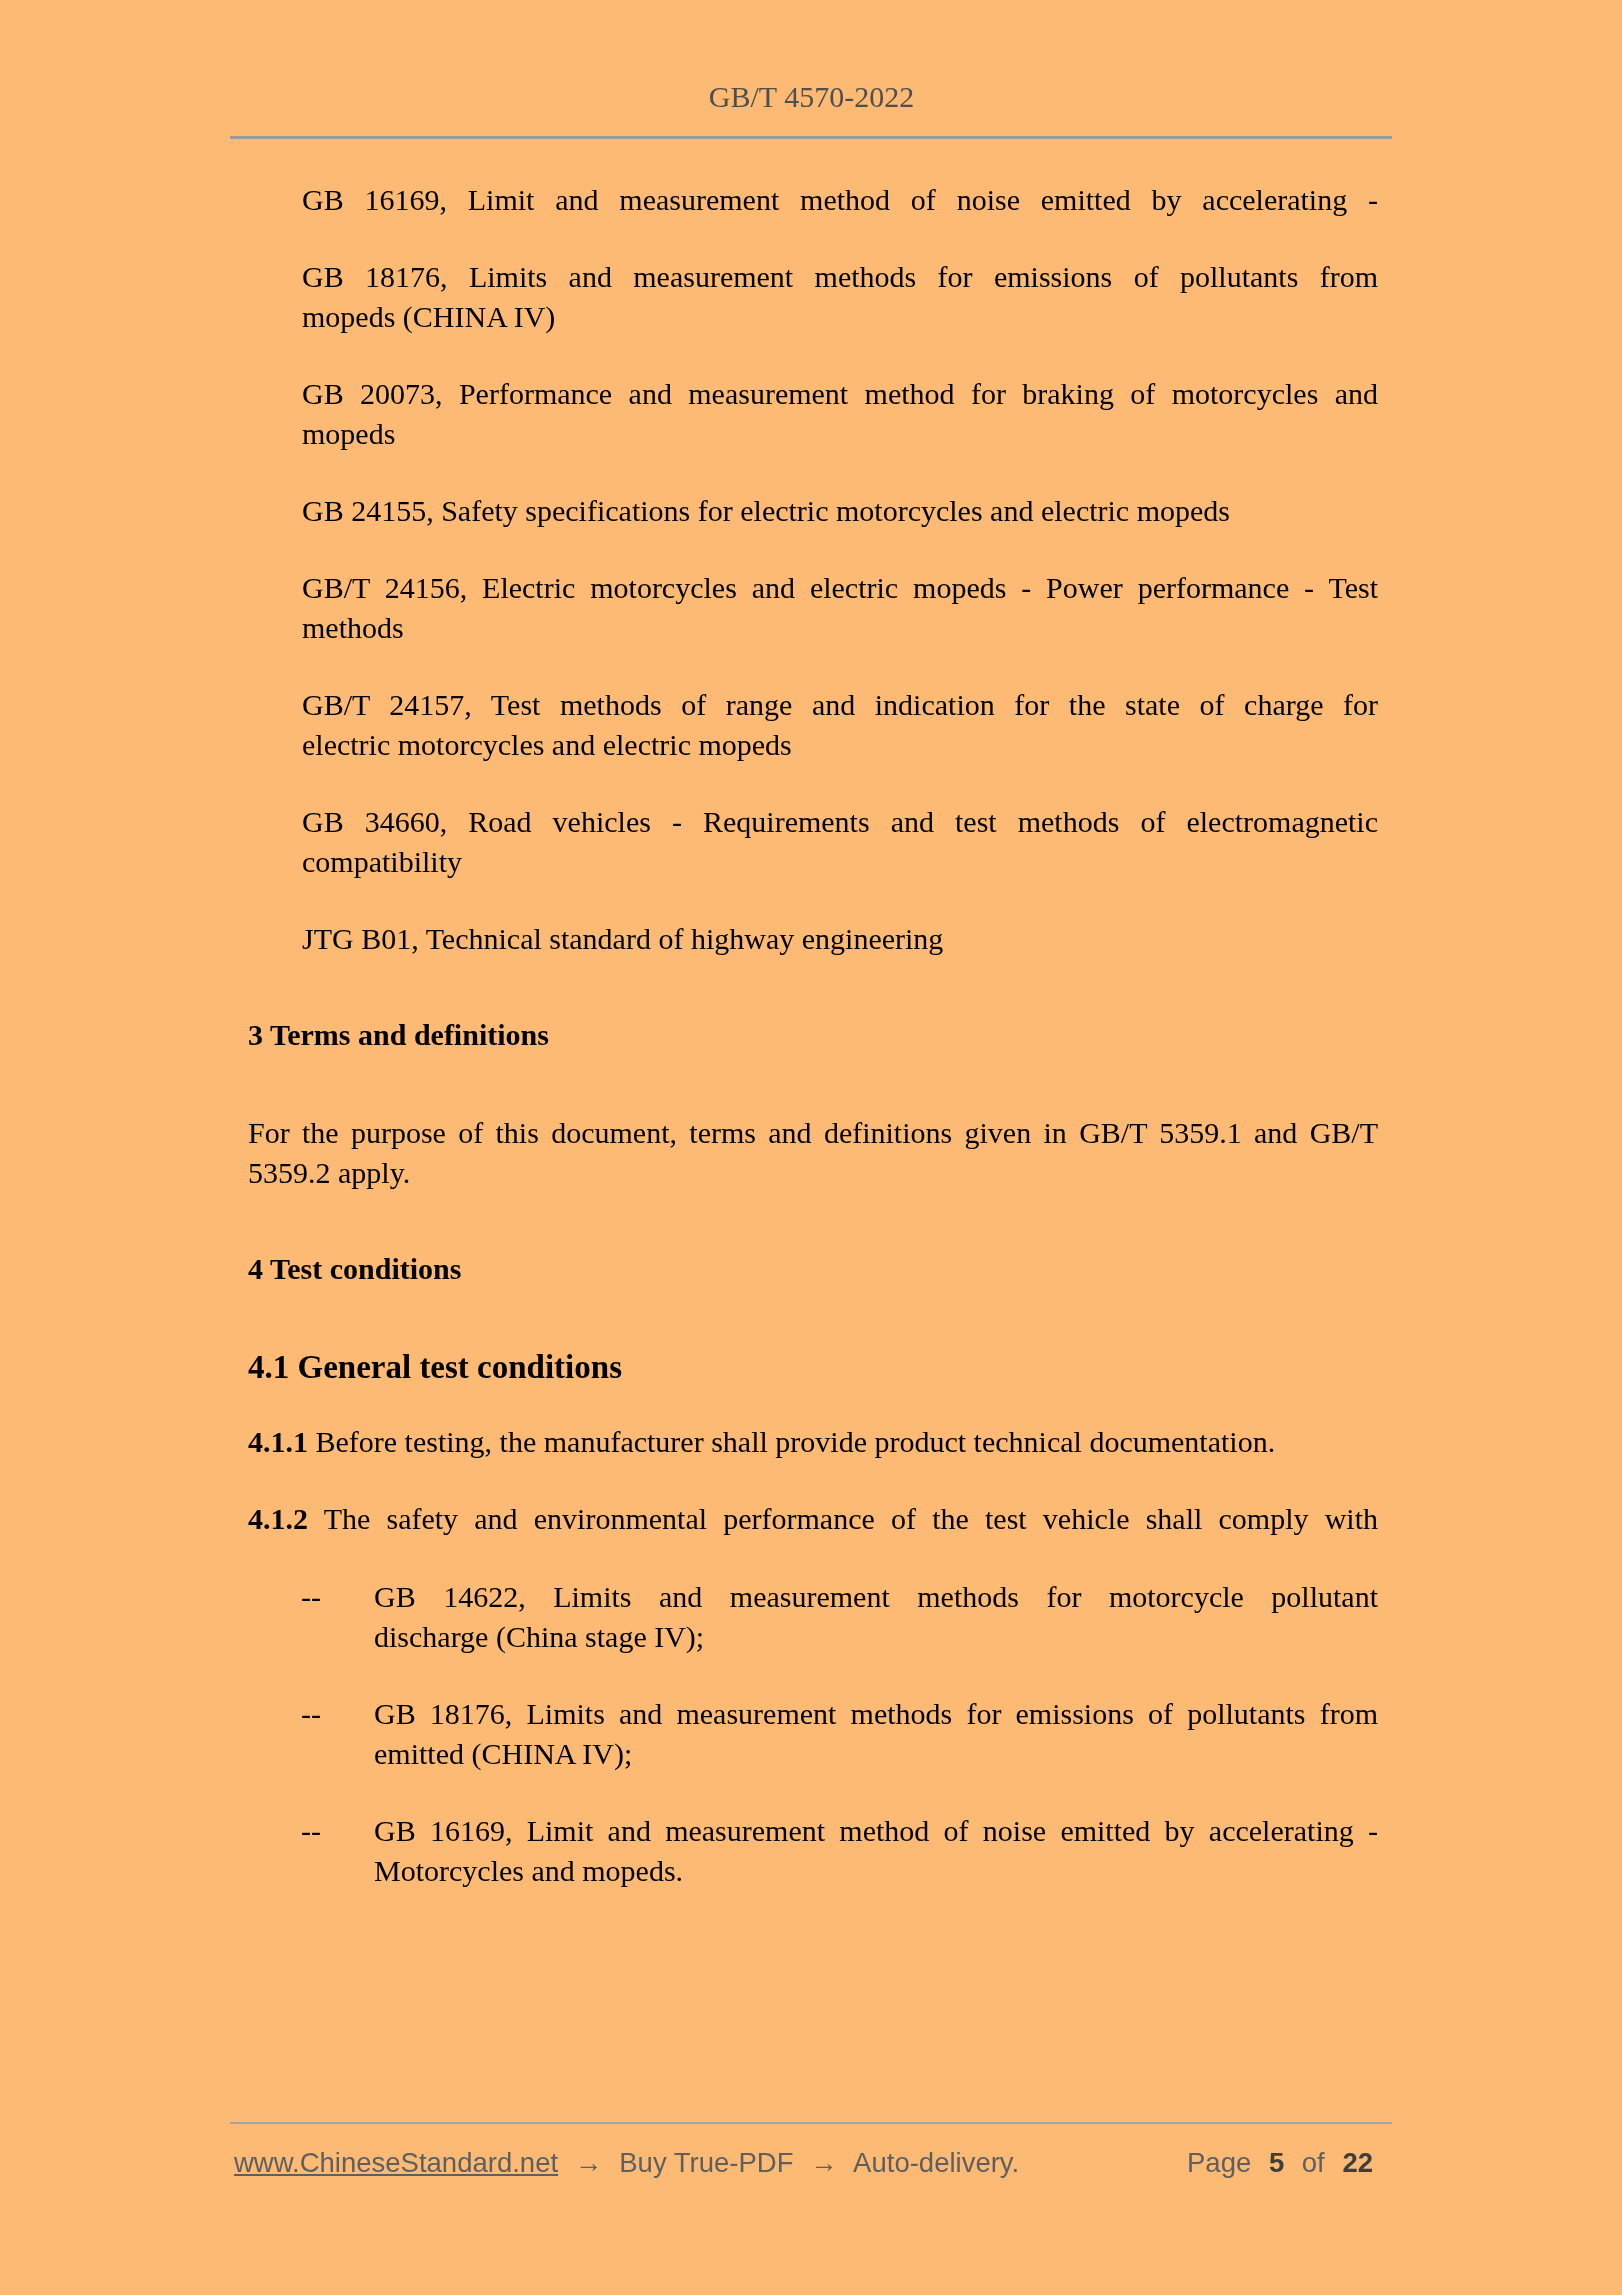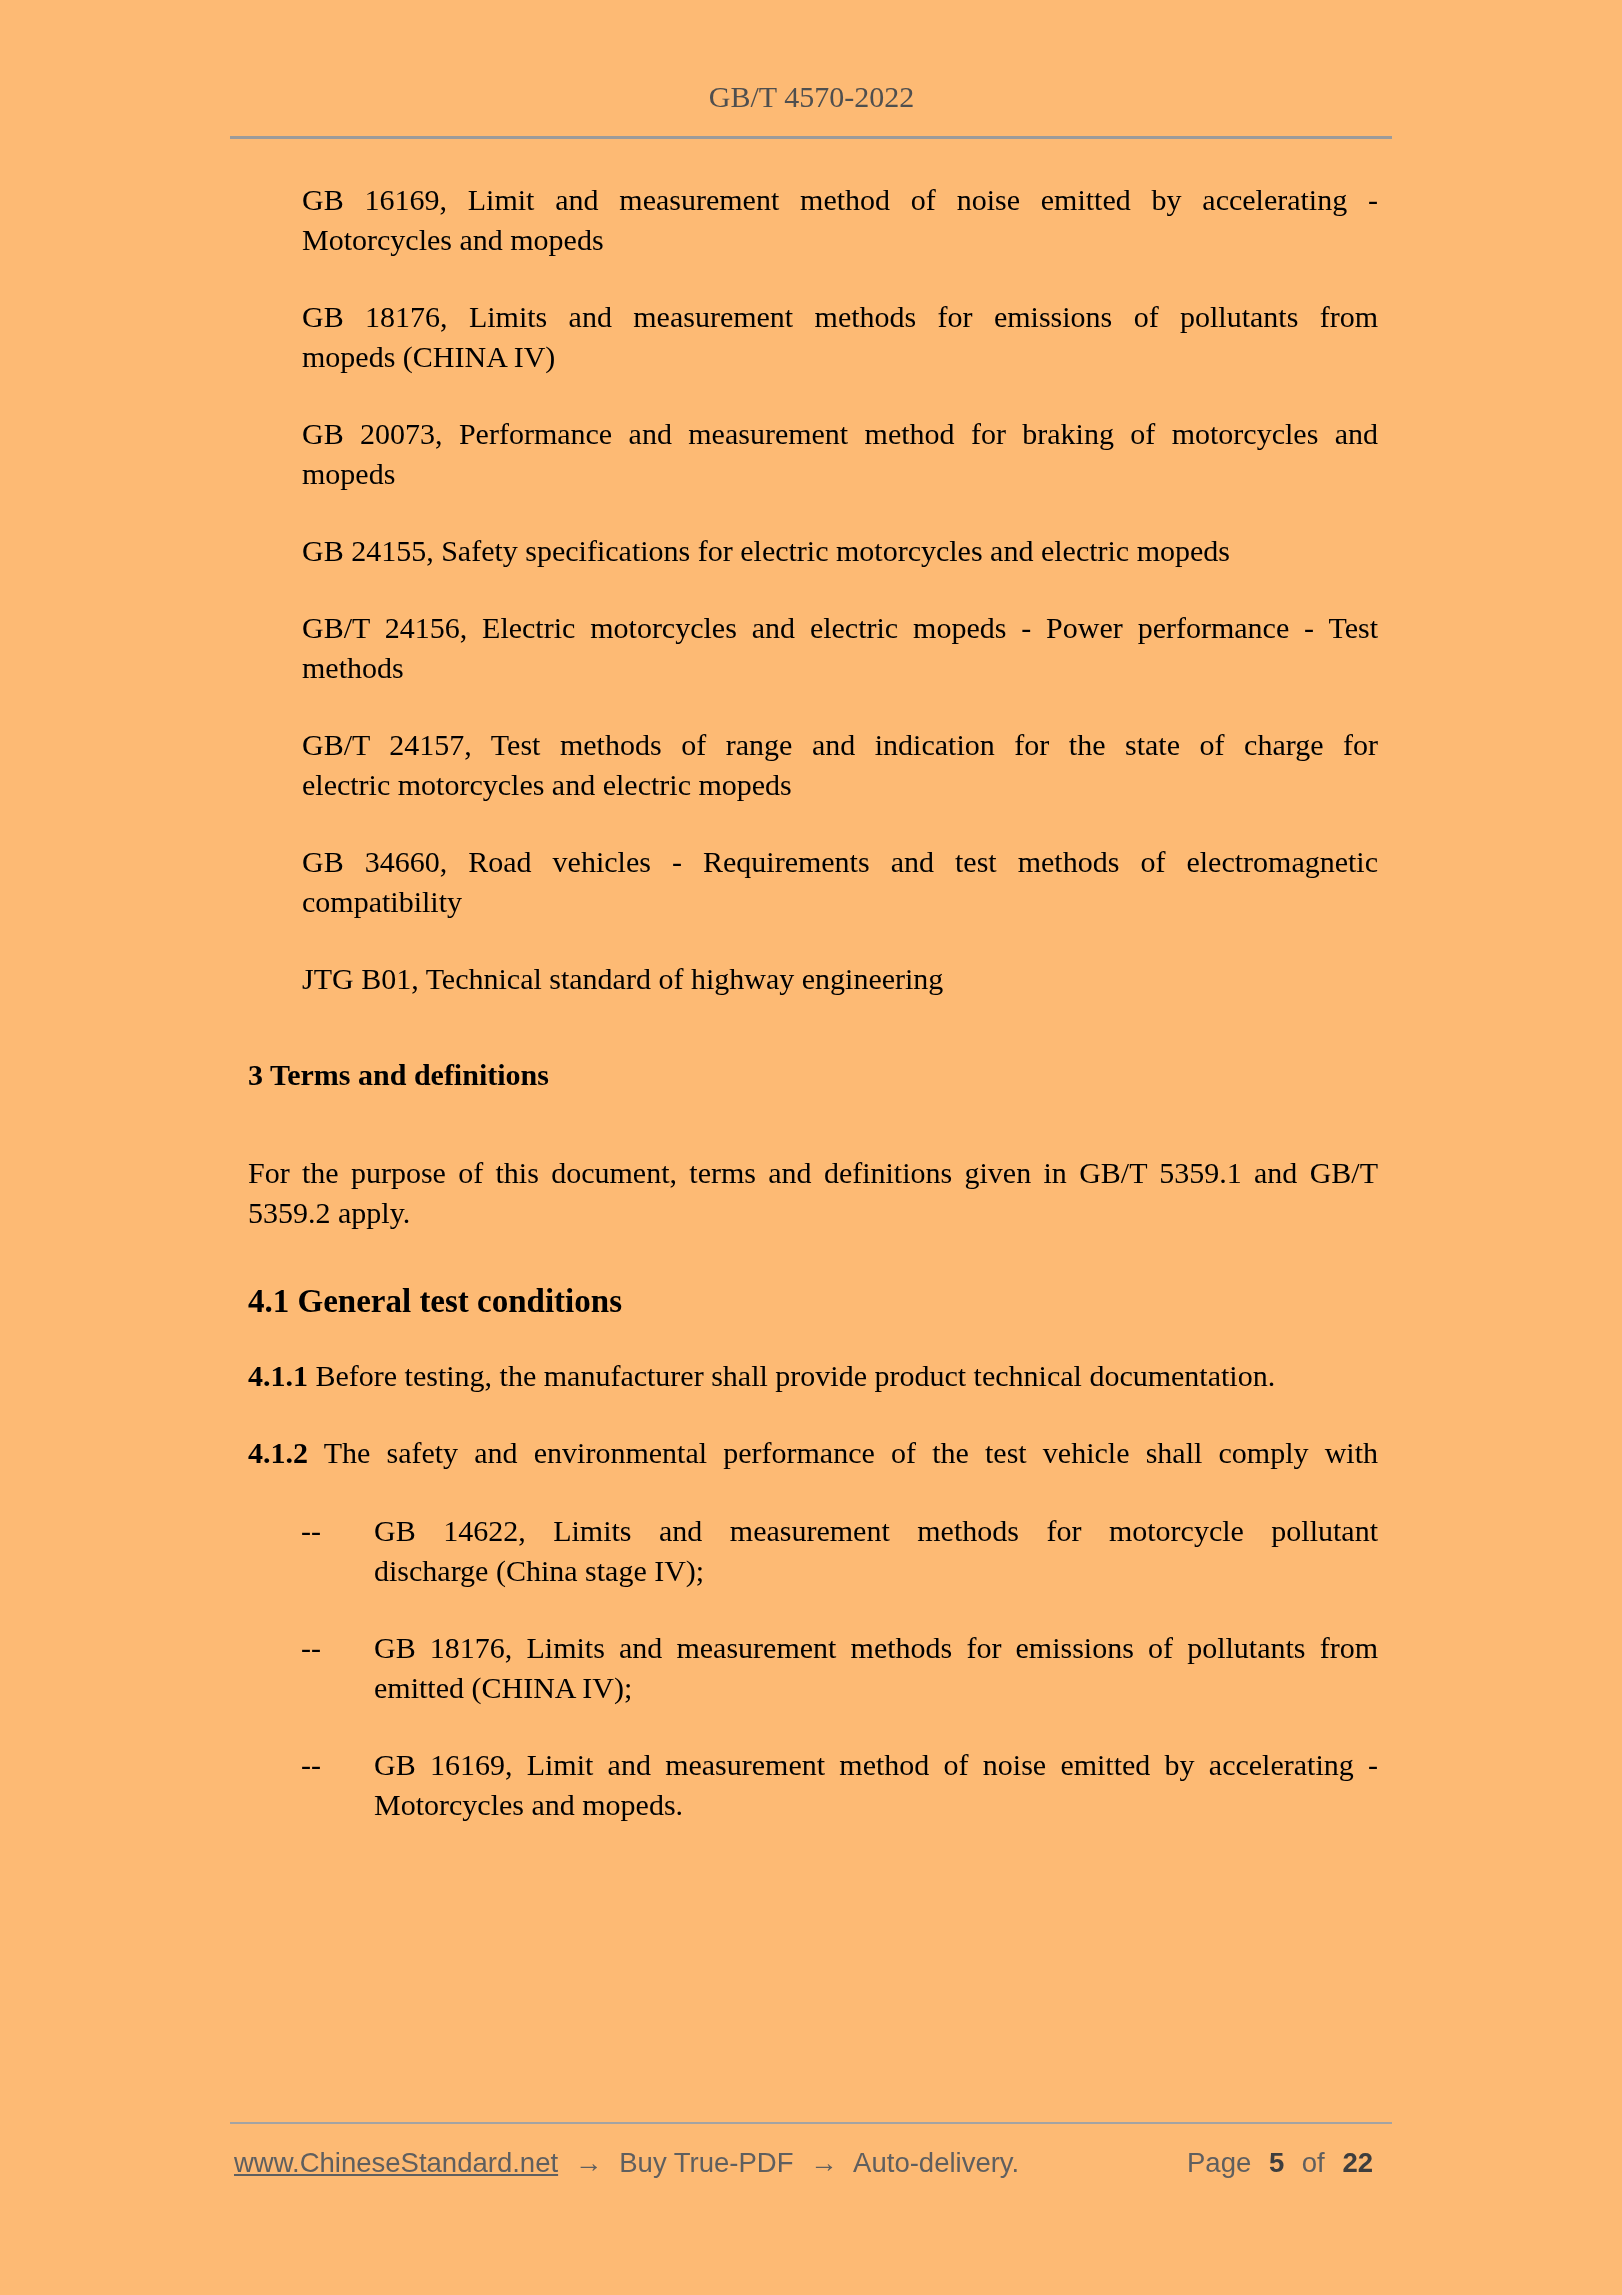--- a/index.html
+++ b/index.html
@@ -45,21 +45,20 @@
 </head>
 <body>
 
 <div class="page">
   <div class="doc-title">GB/T 4570-2022</div>
   <div class="rule rule-top"></div>
 
   <div id="content">
       <div class="para ref">
         <div class="line jst">GB 16169, Limit and measurement method of noise emitted by accelerating -</div>
-        <div class="line">Motorcycles and mopeds</div>
       </div>
       <div class="para ref">
         <div class="line jst">GB 18176, Limits and measurement methods for emissions of pollutants from</div>
         <div class="line">mopeds (CHINA IV)</div>
       </div>
       <div class="para ref">
         <div class="line jst">GB 20073, Performance and measurement method for braking of motorcycles and</div>
         <div class="line">mopeds</div>
       </div>
       <div class="para ref">
@@ -78,20 +77,21 @@
         <div class="line">compatibility</div>
       </div>
       <div class="para ref">
         <div class="line">JTG B01, Technical standard of highway engineering</div>
       </div>
       <div class="h1">3 Terms and definitions</div>
       <div class="para">
         <div class="line jst">For the purpose of this document, terms and definitions given in GB/T 5359.1 and GB/T</div>
         <div class="line">5359.2 apply.</div>
       </div>
+      <div class="h1">4 Test conditions</div>
       <div class="h2">4.1 General test conditions</div>
       <div class="para">
         <div class="line"><span class="b">4.1.1</span> Before testing, the manufacturer shall provide product technical documentation.</div>
       </div>
       <div class="para">
         <div class="line jst"><span class="b">4.1.2</span> The safety and environmental performance of the test vehicle shall comply with</div>
       </div>
       <div class="list">
         <div class="li">
           <span class="marker">--</span>

